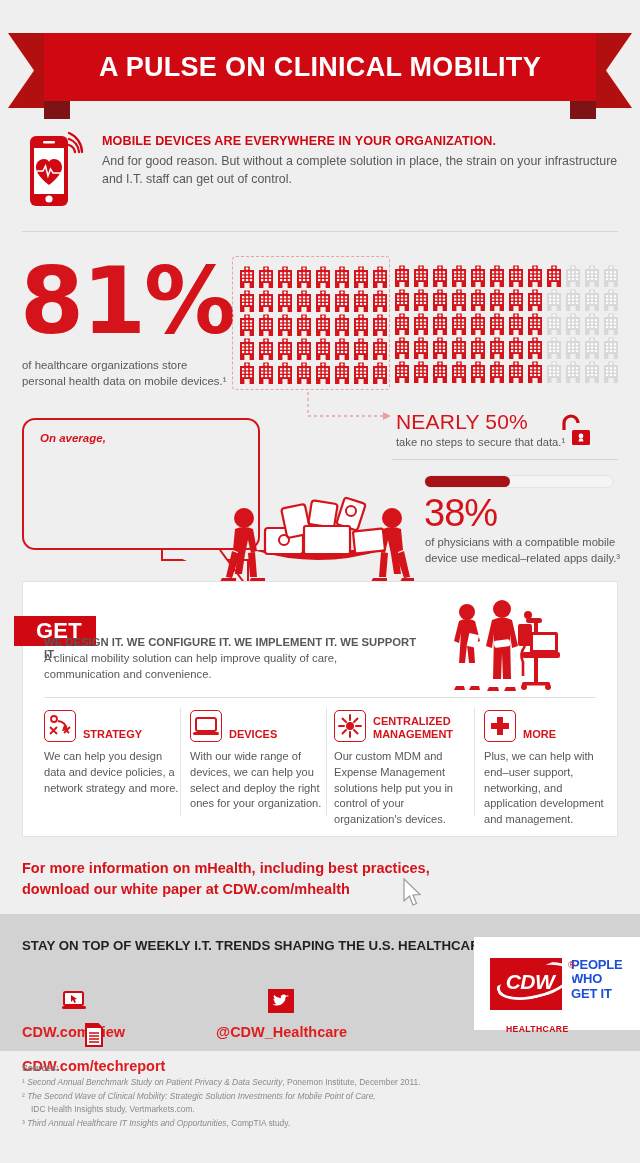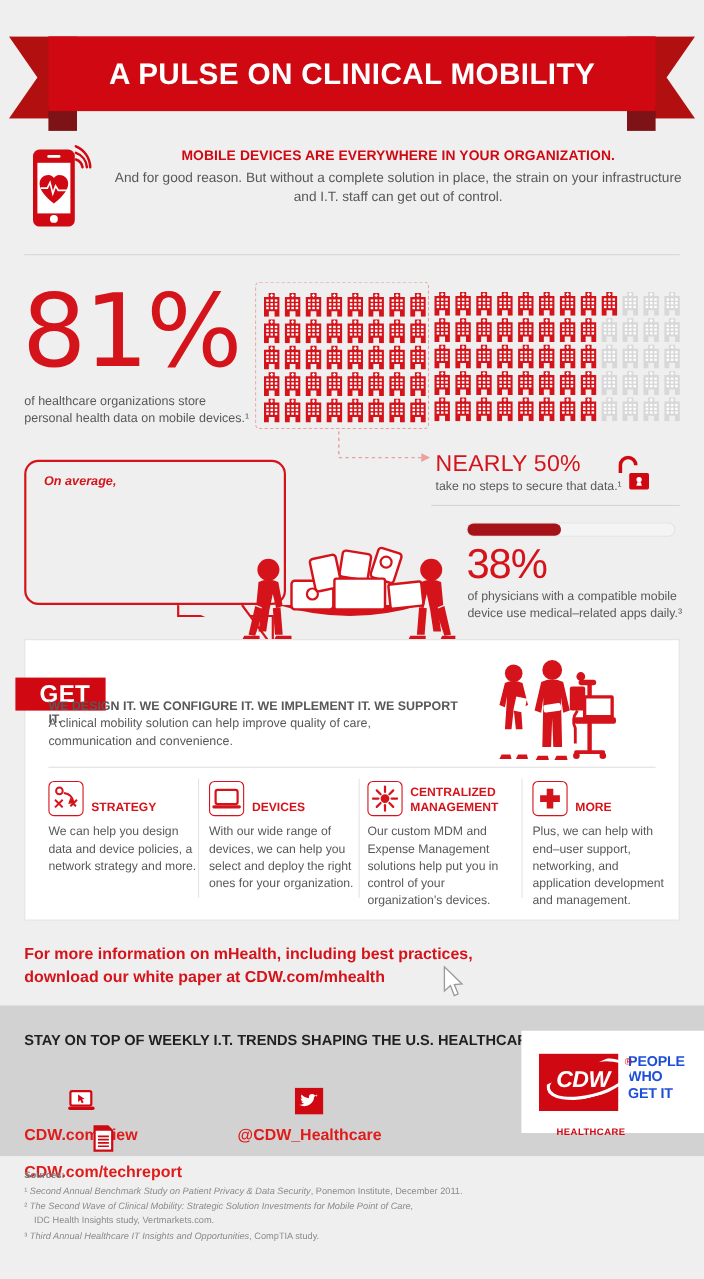--- a/index.html
+++ b/index.html
@@ -27,34 +27,34 @@
   .banner-main {
     position: absolute; left: 44px; top: 0; right: 44px; height: 68px;
     background: #d00812; display: flex; align-items: center; justify-content: center;
   }
   .banner-title {
     color: #fff; font-size: 27px; font-weight: bold; letter-spacing: 0.3px;
     font-family: "Liberation Sans", sans-serif;
   }
 
   
-  .intro { position: absolute; left: 22px; top: 122px; width: 600px; display: flex; gap: 18px; text-align: center; }
+  .intro { position: absolute; left: 22px; top: 122px; width: 600px; display: flex; gap: 18px; }
   .phone-icon { position: relative; width: 62px; height: 82px; flex: 0 0 62px; margin-top: 6px; }
   .intro-text { padding-top: 12px; }
   .intro-head {
     color: #d00812; font-size: 12.6px; font-weight: bold; letter-spacing: 0.1px; margin-bottom: 5px;
   }
   .intro-body { color: #58585a; font-size: 12.4px; line-height: 1.45; }
 
   .hr-line { position: absolute; left: 22px; width: 596px; height: 1px; background: #d6d6d6; }
 
   
   .pct81 {
     position: absolute; left: 20px; top: 258px;
-    font-size: 92px; color: #d5131a; font-weight: 400; line-height: 0.95;
+    font-size: 92px; color: #d5131a; font-weight: 700; line-height: 0.95;
     font-family: "DejaVu Sans", sans-serif; letter-spacing: -2px;
   }
   .pct81-sub {
     position: absolute; left: 22px; top: 357px; width: 208px;
     font-size: 11.4px; color: #58585a; line-height: 1.42;
   }
 
   
   .grid-left {
     position: absolute; left: 232px; top: 256px; width: 158px; height: 134px;

